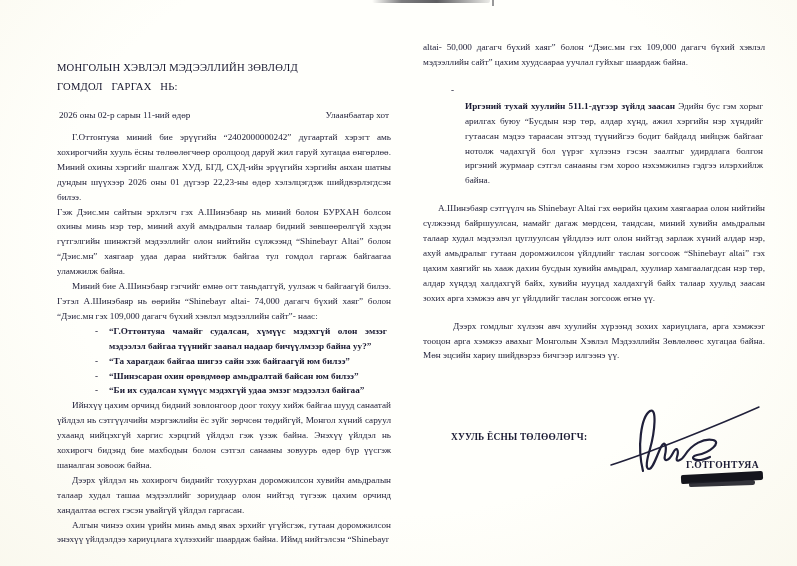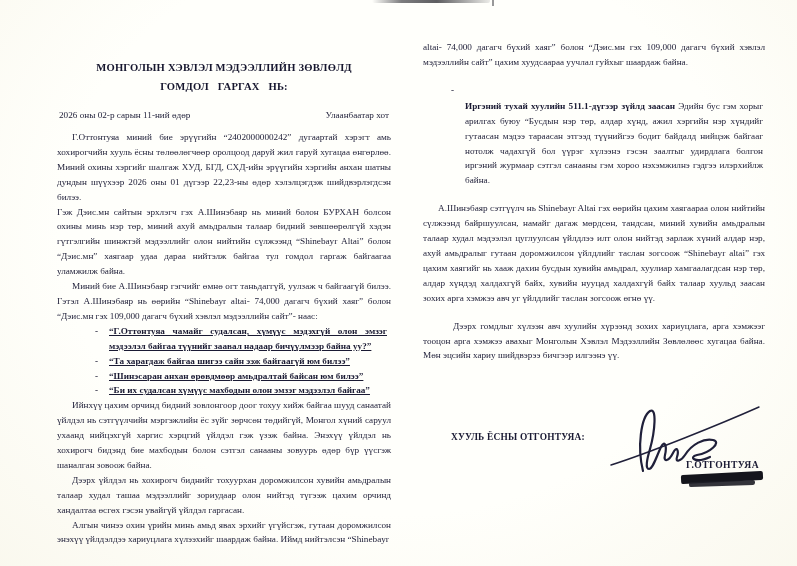--- a/index.html
+++ b/index.html
@@ -23,41 +23,41 @@
     border-radius:0 0 2px 2px;
   }
   .artifact-fold{
     position:absolute;top:0;left:492px;width:2px;height:6px;background:rgba(50,50,55,.5);
   }
   .page{position:absolute;}
   .page-left{left:57px;top:58px;width:334px;}
   .page-right{left:423px;top:40px;width:342px;}
 
   .doc-title{
-    text-align:center;font-weight:bold;font-size:10.6px;line-height:19px;
+    font-weight:normal;font-size:10.6px;line-height:19px;
     color:#16162e;letter-spacing:.2px;margin:0 0 2px 0;
   }
   .doc-title .t2{word-spacing:6px;}
   .dateline{
     display:flex;justify-content:space-between;
     font-size:9.2px;margin:14px 2px 10px 2px;color:#23233c;gap:40px;
   }
   p.body{
     margin:0;font-size:9.2px;line-height:14.9px;
     text-align:justify;text-indent:15px;color:#23233c;
   }
   p.body.no-indent{text-indent:0;}
   p.body.deep-indent{text-indent:30px;}
   .quote-list{margin:0 4px 0 38px;}
   .quote-item{
     display:flex;font-weight:bold;font-size:9.2px;line-height:14.9px;
     color:#1a1a33;text-align:justify;
   }
   .quote-item .dash{flex:0 0 14px;}
-  .quote-item .q-text{flex:1;text-decoration:underline;}
+  .quote-item .q-text{flex:1;}
   .clause{
     display:flex;margin:13px 2px 0 28px;
     font-size:9.2px;line-height:14.9px;text-align:justify;color:#23233c;
   }
   .clause .dash{flex:0 0 14px;font-weight:bold;}
   .clause .c-text{flex:1;margin-top:16px;}
   .clause .bold{font-weight:bold;color:#1a1a33;}
   .gap-m{height:13px;}
 
   .sig-block{position:relative;height:110px;margin-top:34px;}
@@ -105,49 +105,49 @@
       <div class="quote-item">
         <span class="dash">-</span>
         <span class="q-text">“Г.Оттонтуяа чамайг судалсан, хүмүүс мэдэхгүй олон эмзэг мэдээлэл байгаа түүнийг заавал надаар бичүүлмээр байна уу?”</span>
       </div>
       <div class="quote-item">
         <span class="dash">-</span>
         <span class="q-text">“Та харагдаж байгаа шигээ сайн ээж байгаагүй юм билээ”</span>
       </div>
       <div class="quote-item">
         <span class="dash">-</span>
-        <span class="q-text">“Шинэсаран анхан өрөвдмөөр амьдралтай байсан юм билээ”</span>
+        <span class="q-text">“Шинэсаран охин өрөвдмөөр амьдралтай байсан юм билээ”</span>
       </div>
       <div class="quote-item">
         <span class="dash">-</span>
-        <span class="q-text">“Би их судалсан хүмүүс махбодын олон эмзэг мэдээлэл байгаа”</span>
+        <span class="q-text">“Би их судалсан хүмүүс мэдэхгүй удаа эмзэг мэдээлэл байгаа”</span>
       </div>
     </div>
 
     <p class="body">Ийнхүү цахим орчинд бидний зовлонгоор доог тохуу хийж байгаа шууд санаатай үйлдэл нь сэтгүүлчийн мэргэжлийн ёс зүйг зөрчсөн төдийгүй, Монгол хүний саруул ухаанд нийцэхгүй харгис хэрцгий үйлдэл гэж үзэж байна. Энэхүү үйлдэл нь хохирогч бидэнд бие махбодын болон сэтгэл санааны зовуурь өдөр бүр үүсгэж шаналган зовоож байна.</p>
     <p class="body">Дээрх үйлдэл нь хохирогч биднийг тохуурхан доромжилсон хувийн амьдралын талаар худал ташаа мэдээллийг зориудаар олон нийтэд түгээж цахим орчинд хандалтаа өсгөх гэсэн увайгүй үйлдэл гаргасан.</p>
     <p class="body">Алгын чинээ охин үрийн минь амьд явах эрхийг үгүйсгэж, гутаан доромжилсон энэхүү үйлдэлдээ хариуцлага хүлээхийг шаардаж байна. Иймд нийтэлсэн “Shinebayr</p>
   </div>
 
   <div class="page page-right">
-    <p class="body no-indent">altai- 74,000 дагагч бүхий хаяг” болон “Дэис.мн гэх 109,000 дагагч бүхий хэвлэл мэдээллийн сайт” цахим хуудсаараа уучлал гуйхыг шаардаж байна.</p>
+    <p class="body no-indent">altai- 50,000 дагагч бүхий хаяг” болон “Дэис.мн гэх 109,000 дагагч бүхий хэвлэл мэдээллийн сайт” цахим хуудсаараа уучлал гуйхыг шаардаж байна.</p>
 
     <div class="clause">
       <span class="dash">-</span>
       <span class="c-text"><span class="bold">Иргэний тухай хуулийн 511.1-дүгээр зүйлд заасан</span><span> Эдийн бус гэм хорыг арилгах буюу “Бусдын нэр төр, алдар хүнд, ажил хэргийн нэр хүндийг гутаасан мэдээ тараасан этгээд түүнийгээ  бодит байдалд нийцэж байгааг нотолж чадахгүй бол үүрэг хүлээнэ гэсэн заалтыг удирдлага болгон иргэний журмаар сэтгэл санааны гэм хороо нэхэмжилнэ гэдгээ илэрхийлж байна.</span></span>
     </div>
 
     <div class="gap-m"></div>
     <p class="body">А.Шинэбаяр сэтгүүлч нь Shinebayr Altai гэх өөрийн цахим хаягаараа олон нийтийн сүлжээнд байршуулсан, намайг дагаж мөрдсөн, тандсан, миний хувийн амьдралын талаар худал мэдээлэл цуглуулсан үйлдлээ илт олон нийтэд зарлаж хүний алдар нэр, ахуй амьдралыг гутаан доромжилсон үйлдлийг таслан зогсоож “Shinebayr altai” гэх цахим хаягийг нь хааж дахин бусдын хувийн амьдрал, хуулиар хамгаалагдсан нэр төр, алдар хүндэд халдахгүй байх, хувийн нууцад халдахгүй байх талаар хуульд заасан зохих арга хэмжээ авч уг үйлдлийг таслан зогсоож өгнө үү.</p>
     <div class="gap-m"></div>
     <p class="body deep-indent">Дээрх гомдлыг хүлээн авч хуулийн хүрээнд зохих хариуцлага, арга хэмжээг тооцон арга хэмжээ авахыг Монголын Хэвлэл Мэдээллийн Зөвлөлөөс хугацаа байна. Мөн эцсийн хариу шийдвэрээ бичгээр илгээнэ үү.</p>
 
     <div class="sig-block">
       <div class="sig-label">
-        <div>ХУУЛЬ ЁСНЫ ОТГОНТУЯА:</div>
+        <div>ХУУЛЬ ЁСНЫ ТӨЛӨӨЛӨГЧ:</div>
       </div>
       <svg class="sig-scrawl" viewBox="0 0 160 80" xmlns="http://www.w3.org/2000/svg">
         <path d="M6,68 C44,56 118,26 154,10" fill="none" stroke="#20203a" stroke-width="1.4" stroke-linecap="round"></path>
         <path d="M38,74 C32,50 36,20 45,14 C52,10 50,34 45,52 C42,62 40,72 44,72 C48,72 52,58 56,50 C60,42 62,50 60,58 C58,66 64,64 68,56 C72,48 74,54 72,60 C70,66 76,64 80,58 C87,47 99,41 108,43 C117,45 105,56 92,58 C83,60 90,67 105,60" fill="none" stroke="#20203a" stroke-width="2.2" stroke-linecap="round" stroke-linejoin="round"></path>
       </svg>
       <div class="sig-name">Г.ОТГОНТУЯА</div>
       <div class="redaction"></div>
       <div class="redaction-2"></div>
     </div>
   </div>

